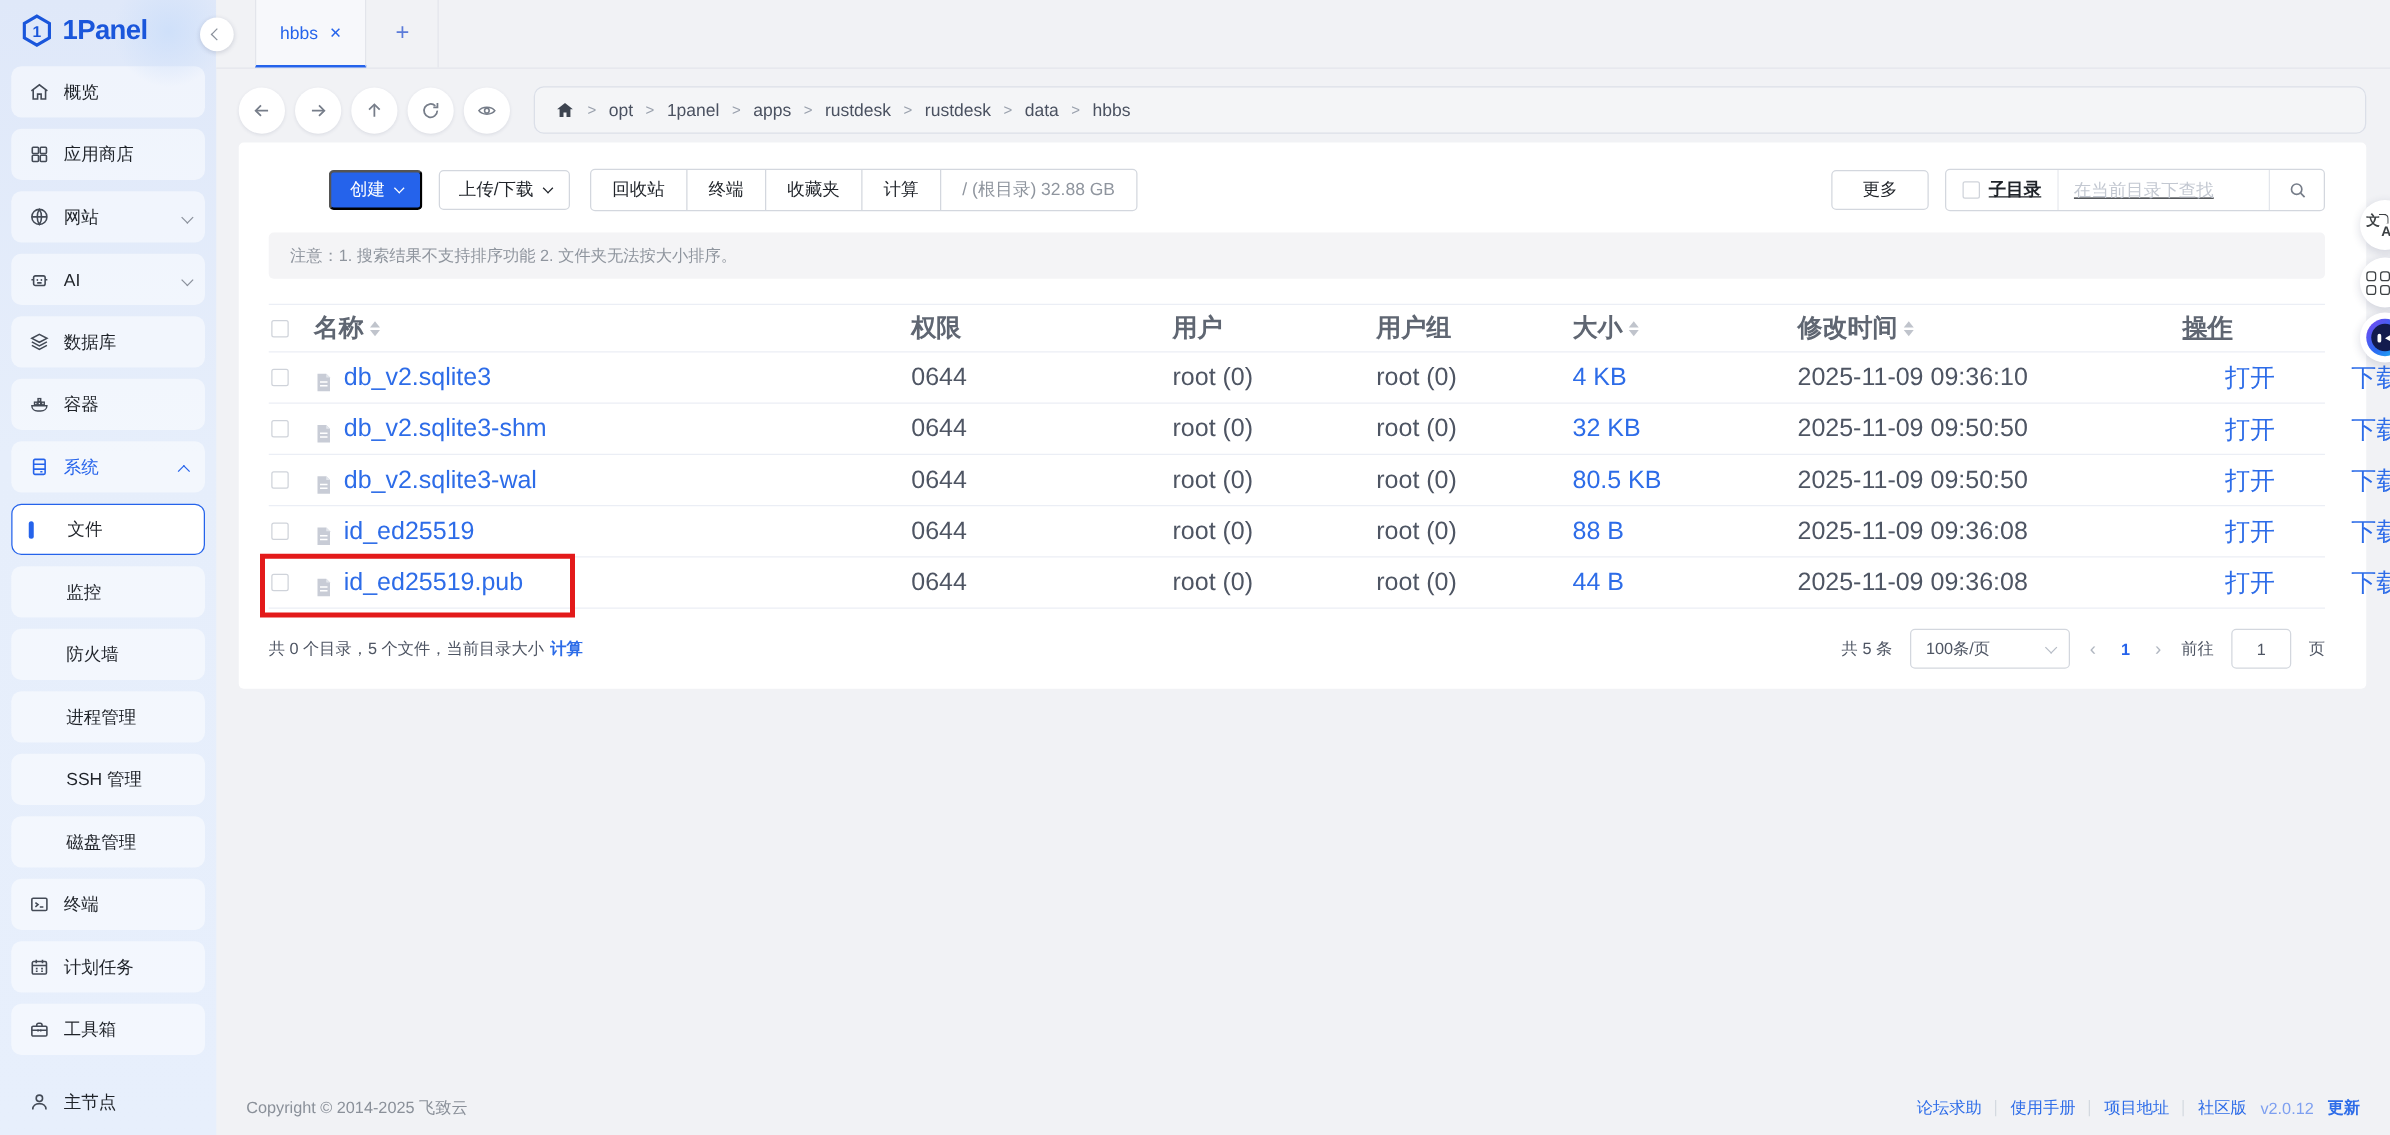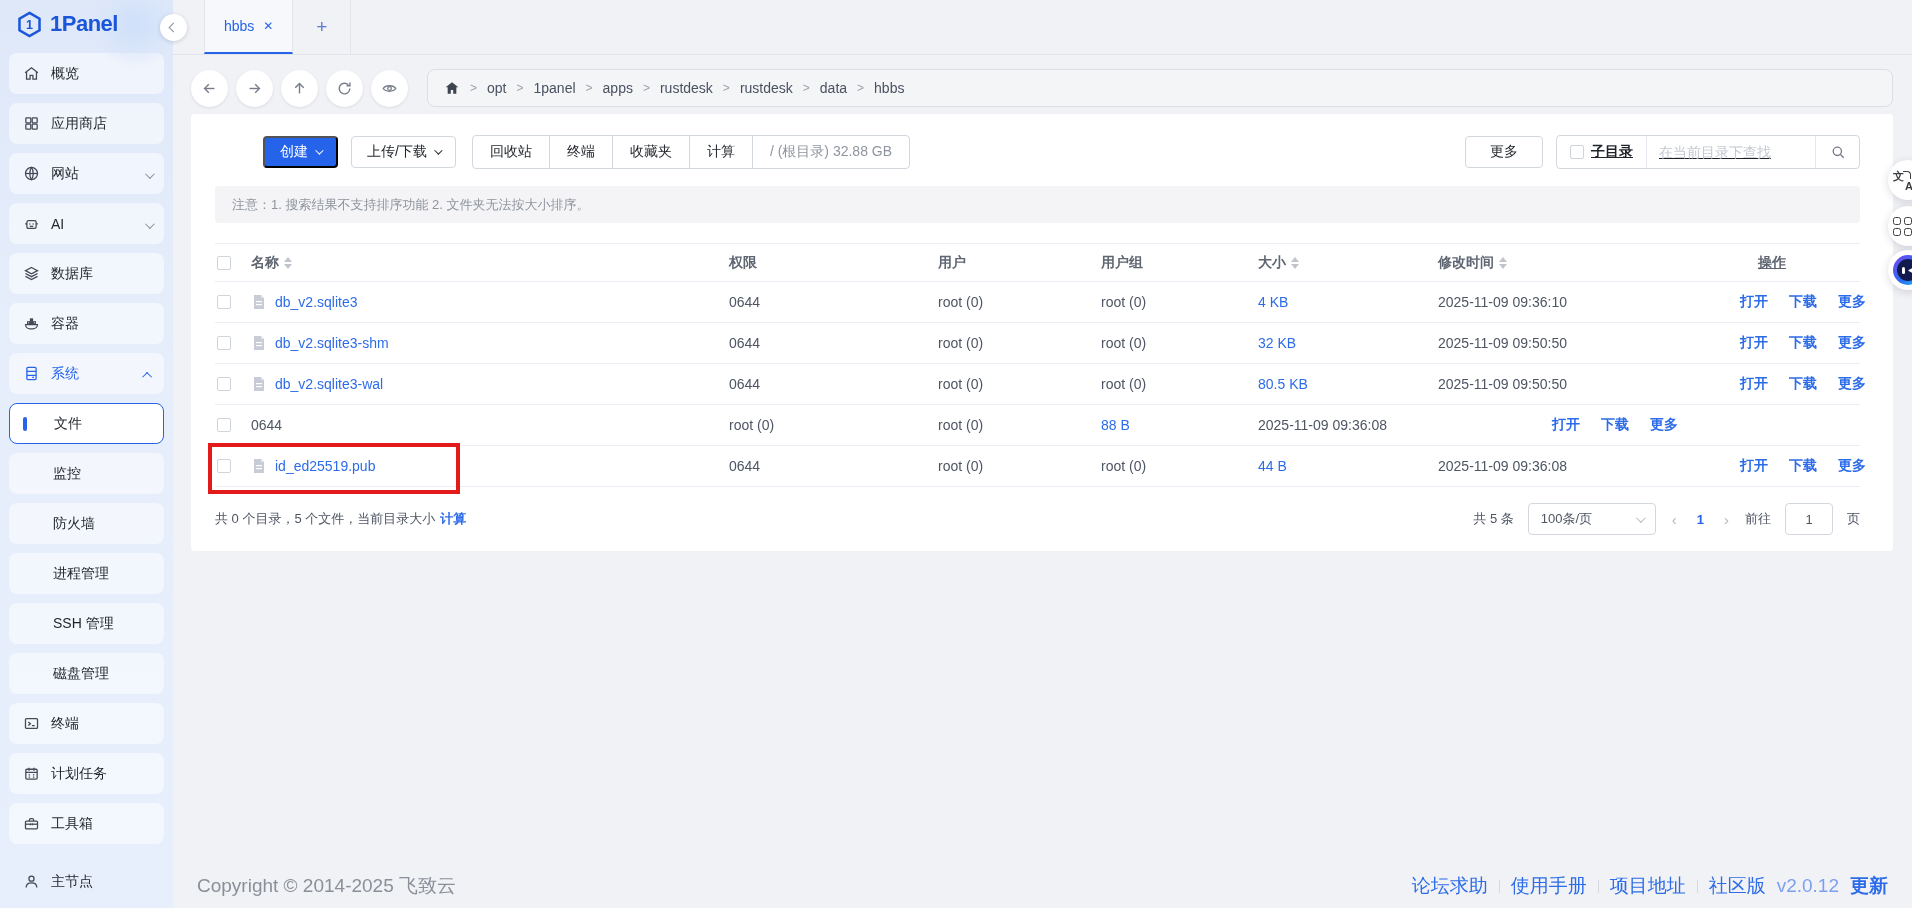--- a/index.html
+++ b/index.html
@@ -88,51 +88,51 @@
   .search-btn { width:44px; align-self:stretch; display:flex; align-items:center; justify-content:center;
     border-left:1px solid #e3e6ec; cursor:pointer; }
   .search-btn svg { width:16px; height:16px; stroke:#767d89; }
 
   .notice { margin-top:17px; height:37px; background:#f4f4f6; border-radius:4px; display:flex;
     align-items:center; padding:0 17px; color:#8f959e; font-size:13px; }
 
   
   .table { margin-top:20px; }
   .trow { display:grid; grid-template-columns:36px 478px 209px 163px 157px 180px 302px 1fr;
-    align-items:center; height:41px; border-bottom:1px solid #ebeef5; font-size:14px; position:relative; }
+    align-items:center; height:41px; border-bottom:1px solid #ebeef5; font-size:20px; position:relative; }
   .trow.head { height:39px; border-top:1px solid #ebeef5; color:#5f6672; font-weight:bold; }
   .hcell { display:flex; align-items:center; gap:5px; }
   .hcell.right, .cell.actions { justify-content:flex-end; padding-right:62px; display:flex; gap:21px; }
   .trow.head .hcell.right { padding-right:74px;text-decoration:underline; }
   .sort { display:inline-flex; flex-direction:column; gap:2px; }
   .sort i { width:0; height:0; border-left:4px solid transparent; border-right:4px solid transparent; }
   .sort .s-up { border-bottom:5px solid #c0c4cc; }
   .sort .s-dn { border-top:5px solid #c0c4cc; }
   .cell { color:#4e5563; }
   .cell.name { display:flex; align-items:flex-end; gap:8px; }
   .cell.name svg { width:16px; height:16px; flex-shrink:0; }
   a.link { color:#2d6ce8; text-decoration:none; cursor:pointer; }
-  .cell.actions a { font-weight:bold; white-space:nowrap; }
+  .cell.actions a { font-weight:normal; white-space:nowrap;margin-left:40px; }
   .highlight-box { position:absolute; left:-7px; top:-3px; width:252px; height:51px;
     border:4px solid #e31a1a; pointer-events:none; z-index:5; }
 
   
   .pagerow { display:flex; align-items:center; margin-top:16px; color:#4e5563; font-size:13px; }
   .pagerow .left { display:flex; gap:5px; align-items:center; }
   .pagerow .right { margin-left:auto; display:flex; align-items:center; gap:14px; }
   .select { width:128px; height:32px; border:1px solid #d3d7de; border-radius:4px; background:#fff;
     display:flex; align-items:center; padding:0 12px; cursor:pointer; color:#4e5563; }
   .select .caret { margin-left:auto; color:#b6bcc6; }
   .pg-arrow { color:#b0b6c0; font-size:15px; cursor:pointer; padding:0 2px; }
   .pg-cur { color:#2563eb; font-weight:bold; padding:0 4px; }
   .goto-input { width:48px; height:32px; border:1px solid #d3d7de; border-radius:4px; text-align:center;
     font-size:13px; font-family:inherit; color:#4e5563; outline:none; }
 
   
-  .footer { height:44px; display:flex; align-items:center; padding:0 24px; font-size:19px; color:#8a9099; }
+  .footer { height:44px; display:flex; align-items:center; padding:0 24px; font-size:13px; color:#8a9099; }
   .footer .links { margin-left:auto; display:flex; align-items:center; gap:11px; }
   .footer a { color:#2d6ce8; text-decoration:none; }
   .f-sep { width:1px; height:13px; background:#d4d9e0; }
   .version { color:#7d9ff0; }
   .update { font-weight:bold; }
 
   
   .float-btn { position:fixed; right:-16px; width:40px; height:40px; border-radius:50%; background:#fff;
     box-shadow:0 2px 8px rgba(30,40,80,.16); display:flex; align-items:center; padding-left:5px; z-index:40;
     cursor:pointer; }
@@ -494,20 +494,29 @@
             <div class="cell">2025-11-09 09:50:50</div>
             <div class="cell actions">
               <a class="link">打开</a>
               <a class="link">下载</a>
               <a class="link">更多</a>
             </div>
           </div>
 
           <div class="trow">
             <span class="checkbox" style="margin-left:2px;"></span>
+            <div class="cell name">
+              <svg viewBox="0 0 16 16">
+                  <path d="M3 1 h7 l3 3 v11 h-10 z" fill="#c8ccd6"></path>
+                  <path d="M10 1 v3 h3 z" fill="#e4e7ed"></path>
+                  <rect x="5" y="7" width="6" height="1.2" fill="#fff"></rect>
+                  <rect x="5" y="10" width="6" height="1.2" fill="#fff"></rect>
+                </svg>
+              <a class="link">id_ed25519</a>
+            </div>
             <div class="cell">0644</div>
             <div class="cell">root (0)</div>
             <div class="cell">root (0)</div>
             <div class="cell"><a class="link">88 B</a></div>
             <div class="cell">2025-11-09 09:36:08</div>
             <div class="cell actions">
               <a class="link">打开</a>
               <a class="link">下载</a>
               <a class="link">更多</a>
             </div>

